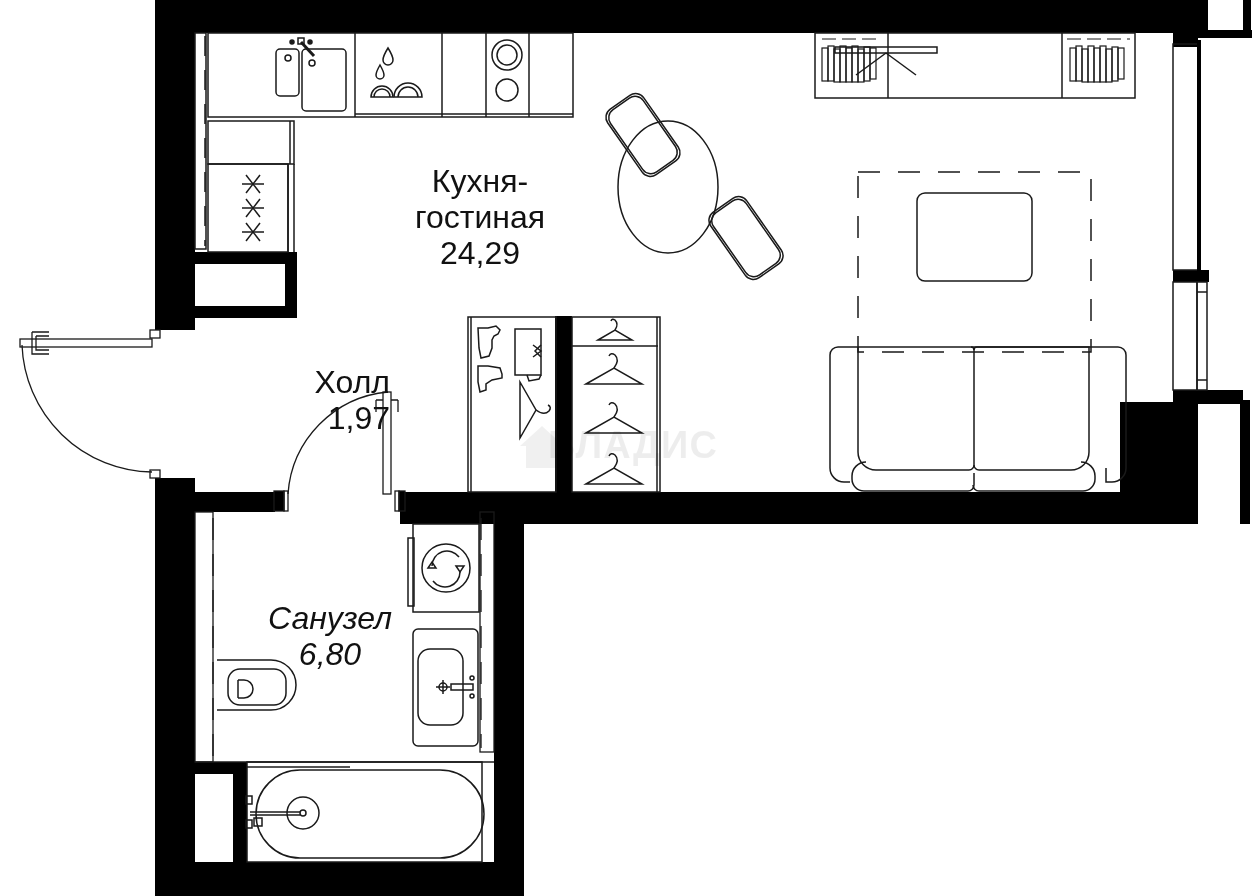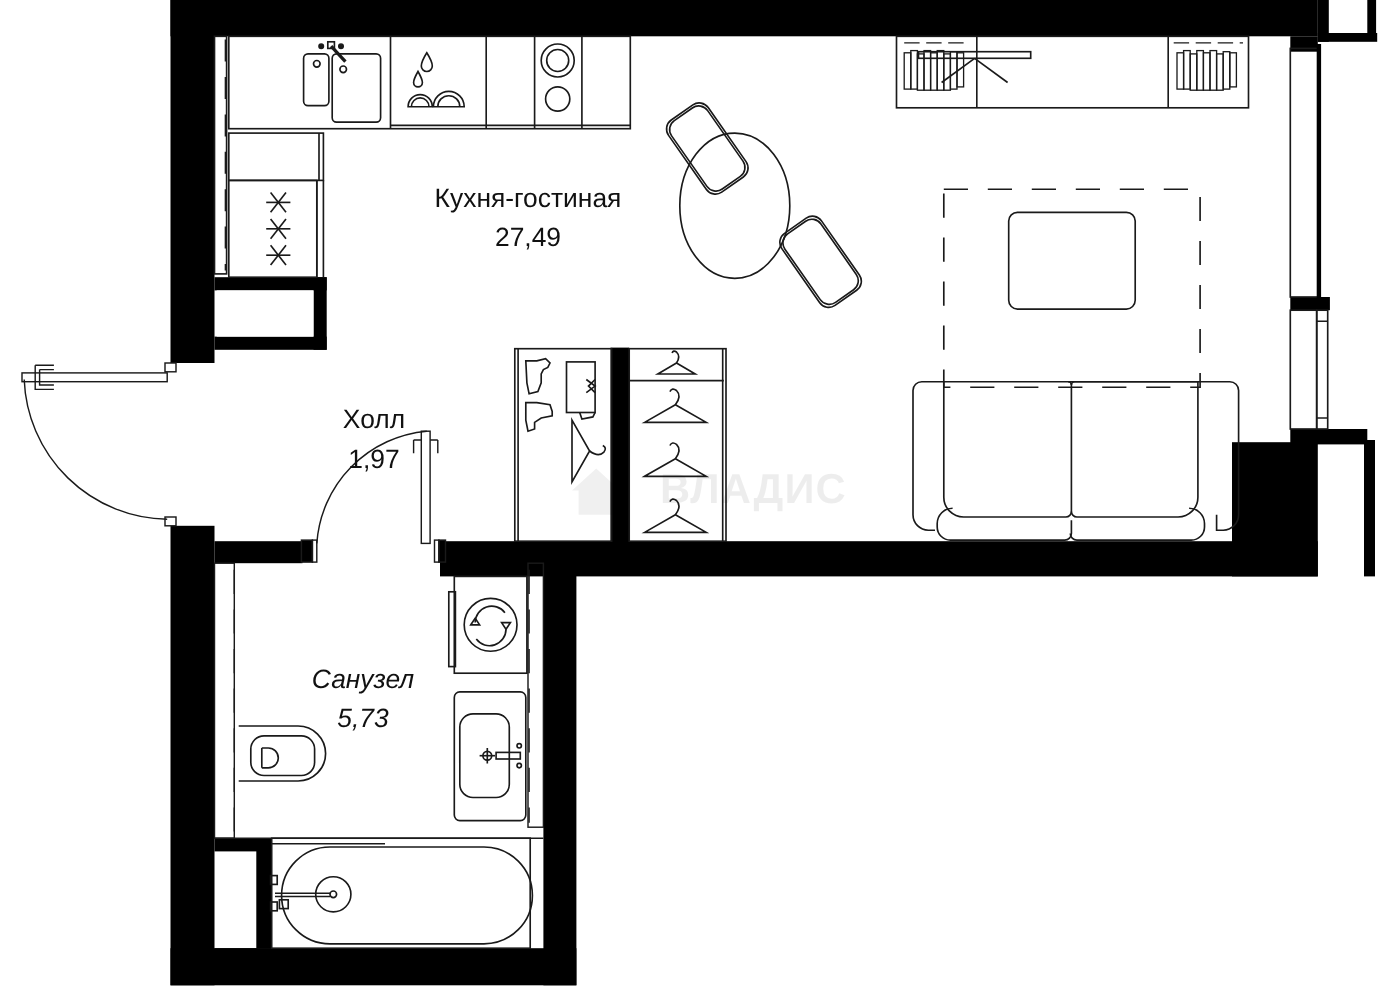--- a/index.html
+++ b/index.html
@@ -1,18 +1,18 @@
 <!DOCTYPE html>
 <html><head>
 <meta charset="utf-8">
 <style>
   html, body { margin: 0; padding: 0; background: #ffffff; }
   body { width: 1254px; height: 896px; position: relative; overflow: hidden; font-family: "Liberation Sans", sans-serif; }
   #plan { position: absolute; left: 0; top: 0; }
-  .room-label { position: absolute; text-align: center; color: #111111; font-family: "Liberation Sans", sans-serif; font-size: 24px; line-height: 36px; }
+  .room-label { position: absolute; text-align: center; color: #111111; font-family: "Liberation Sans", sans-serif; font-size: 32px; line-height: 36px; }
   .room-label .area { display: block; }
   .watermark { position: absolute; left: 520px; top: 424px; font-family: "Liberation Sans", sans-serif; font-weight: bold; font-size: 38px; letter-spacing: 1px; color: rgba(0,0,0,0.07); }
 </style>
 </head>
 <body>
 
 <svg id="plan" width="1254" height="896" viewBox="0 0 1254 896" xmlns="http://www.w3.org/2000/svg">
 
   <g fill="#000">
 
@@ -279,24 +279,24 @@
     <rect x="254" y="818" width="8" height="8"></rect>
   </g>
 
   <g fill="rgba(0,0,0,0.06)">
     <path d="M520 446 L542 426 L564 446 L558 446 L558 468 L526 468 L526 446 Z"></path>
   </g>
 </svg>
 
 <div class="room-label" style="left:370px; top:163px; width:220px;">
   <span>Кухня-гостиная</span>
-  <span class="area">27,49</span>
+  <span class="area">24,29</span>
 </div>
-<div class="room-label" style="left:280px; top:364px; width:120px;">
+<div class="room-label" style="left:270px; top:364px; width:120px;text-align:right;">
   <span>Холл</span>
   <span class="area">1,97</span>
 </div>
 <div class="room-label" style="left:260px; top:600px; width:140px;font-style:italic;">
   <span>Санузел</span>
-  <span class="area">5,73</span>
+  <span class="area">6,80</span>
 </div>
 
-<div class="watermark" style="left:600px;">ВЛАДИС</div>
+<div class="watermark" style="left:548px;">ВЛАДИС</div>
 
 </body></html>

